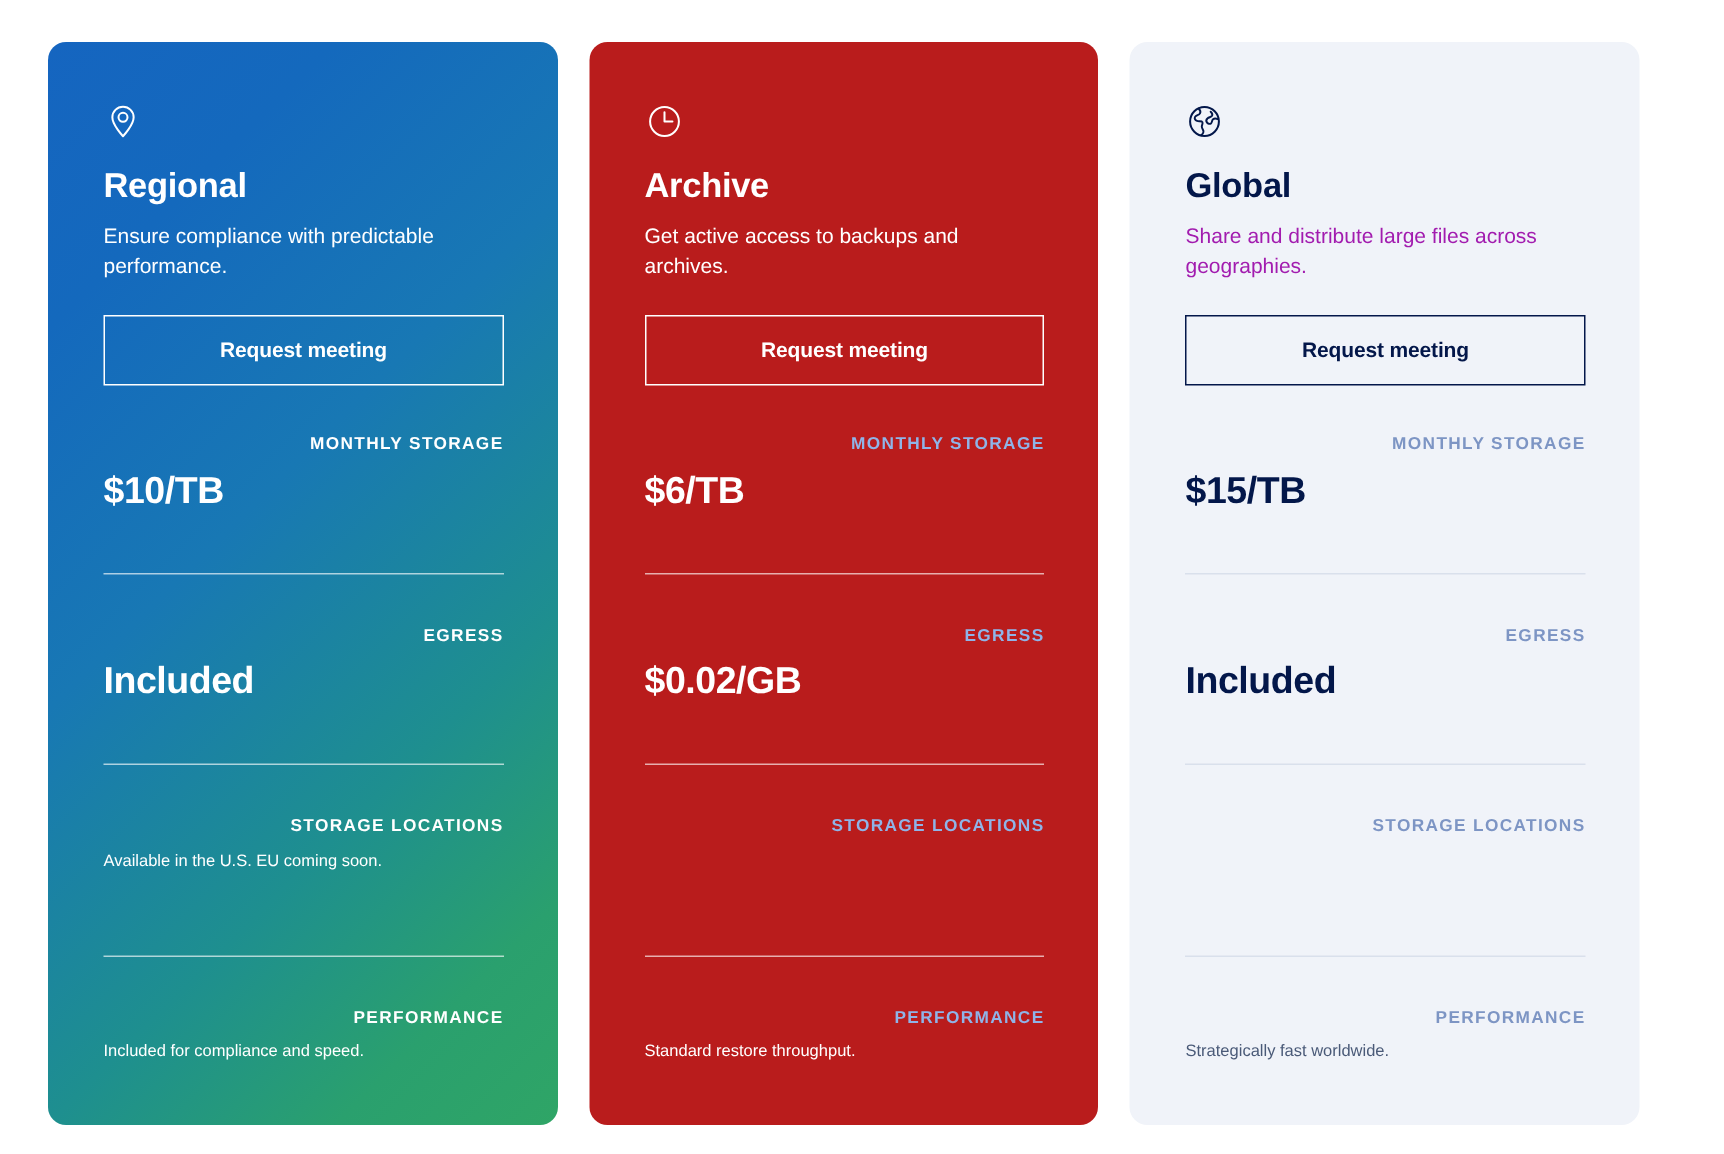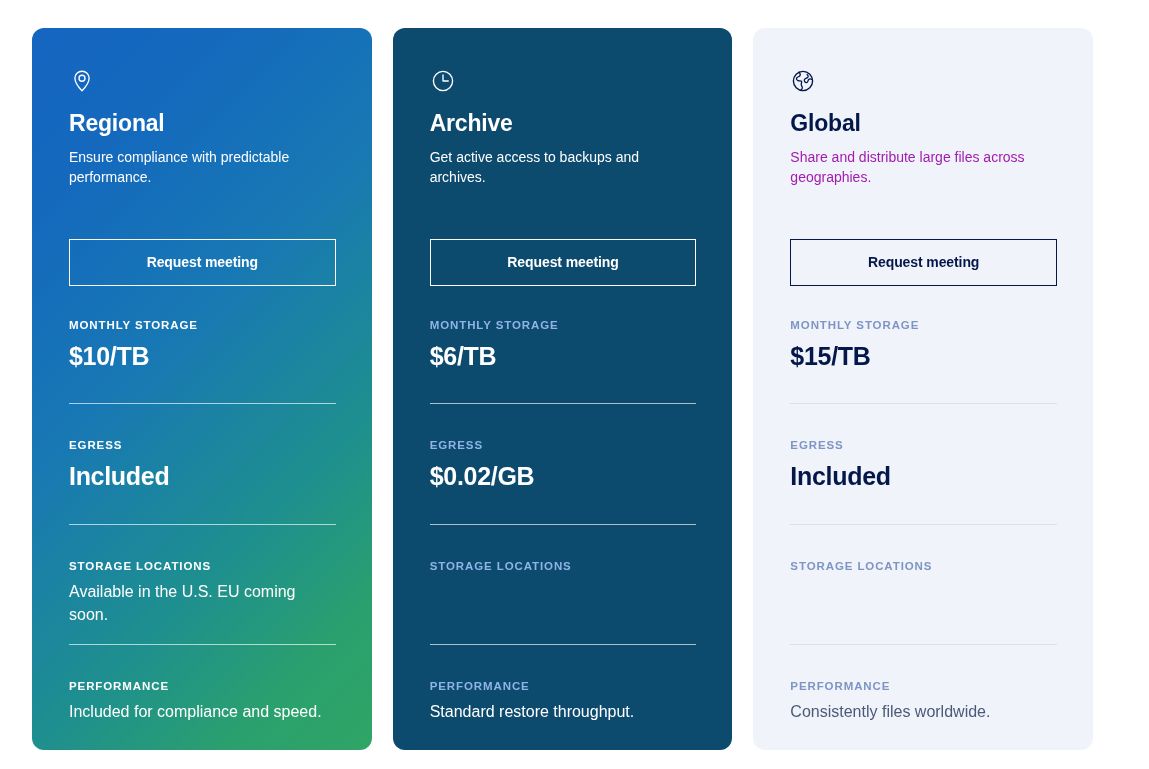--- a/index.html
+++ b/index.html
@@ -30,21 +30,21 @@
     display: flex;
     flex-direction: column;
   }
 
   
   .card.gradient {
     background: linear-gradient(135deg, #1565c0 0%, #1469bd 18%, #1878b4 42%, #1e8f8f 68%, #2aa06e 86%, #2fa566 100%);
     color: #ffffff;
   }
   .card.navy {
-    background: #0c4a6e;
+    background: #b91c1c;
     color: #ffffff;
   }
   .card.light {
     background: #f0f3f9;
     color: #03174a;
   }
 
   .icon-wrap {
     height: 26px;
     margin-bottom: 17px;
@@ -75,21 +75,20 @@
     font-size: 14px;
     font-weight: bold;
     padding: 14px 0 15px 0;
     background: transparent;
     border-radius: 0;
     box-sizing: border-box;
     margin-bottom: 34px;
     font-family: inherit;
     cursor: pointer;
     letter-spacing: -0.1px;
-    margin-top: 29px;
   }
   .gradient .cta, .navy .cta {
     border: 1px solid #ffffff;
     color: #ffffff;
   }
   .light .cta {
     border: 1px solid #03174a;
     color: #03174a;
   }
 
@@ -114,33 +113,34 @@
   }
   .spec.last { padding-bottom: 0; }
 
   .spec-label {
     font-size: 11.5px;
     font-weight: bold;
     letter-spacing: 0.9px;
     text-transform: uppercase;
     margin-bottom: 9px;
     line-height: 1;
+    text-align: right;
   }
   .gradient .spec-label { color: #ffffff; }
   .navy .spec-label { color: #8fb4e8; }
   .light .spec-label { color: #7d95c4; }
 
   .spec-value {
     font-size: 25px;
     font-weight: bold;
     line-height: 1.2;
     letter-spacing: -0.3px;
   }
   .spec-value.text {
-    font-size: 16px;
+    font-size: 11px;
     font-weight: 400;
     line-height: 1.42;
     letter-spacing: 0;
   }
   .light .spec-value.text { color: #4a5a78; }
 </style>
 </head>
 <body>
 
 <div class="cards">
@@ -219,17 +219,17 @@
         </div>
         <div class="spec divided">
           <div class="spec-label">EGRESS</div>
           <div class="spec-value ">Included</div>
         </div>
         <div class="spec divided">
           <div class="spec-label">STORAGE LOCATIONS</div>
         </div>
         <div class="spec last">
           <div class="spec-label">PERFORMANCE</div>
-          <div class="spec-value text">Consistently files worldwide.</div>
+          <div class="spec-value text">Strategically fast worldwide.</div>
         </div>
       </div>
     </div>
   </div>
 
 </body></html>

